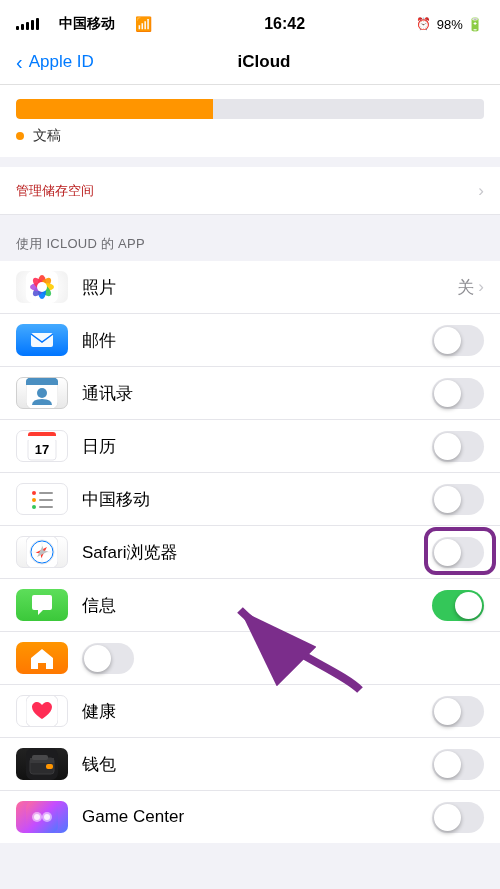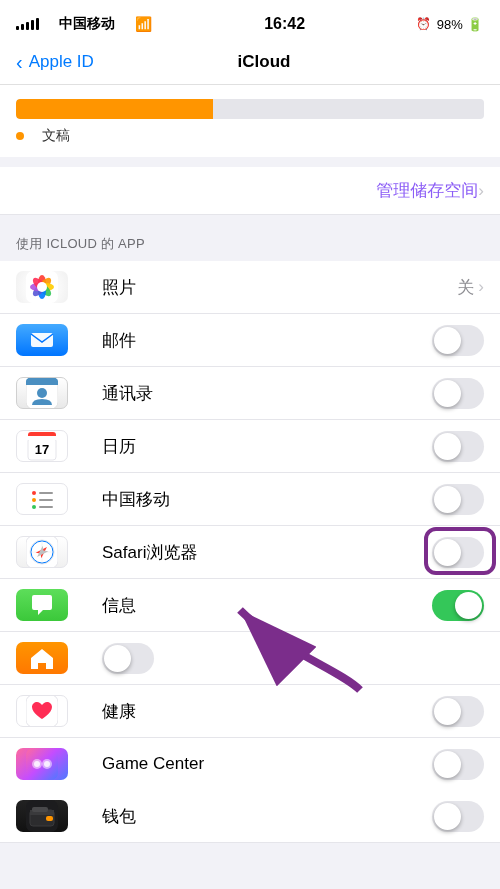--- a/index.html
+++ b/index.html
@@ -91,21 +91,21 @@
       margin-bottom: 8px;
     }
     .storage-bar-fill {
       height: 100%;
       background: #ff9500;
       border-radius: 4px 0 0 4px;
     }
     .storage-legend {
       display: flex;
       align-items: center;
-      gap: 18px;
+      gap: 9px;
       font-size: 14px;
       color: #333;
     }
     .legend-dot {
       width: 8px;
       height: 8px;
       border-radius: 50%;
       background: #ff9500;
       flex-shrink: 0;
     }
@@ -121,23 +121,22 @@
       padding: 12px 16px;
       border-bottom: 1px solid #e5e5ea;
       cursor: pointer;
       min-height: 48px;
     }
     .list-row:first-child {
       border-top: none;
     }
     .list-row-content {
       flex: 1;
-      font-size: 17px;
-      color: #8b5cf6;
-      text-align: right;
+      font-size: 13px;
+      color: #b91c1c;
     }
     .list-row-right {
       display: flex;
       align-items: center;
       gap: 4px;
       color: #8e8e93;
       font-size: 17px;
     }
     .chevron {
       color: #c7c7cc;
@@ -155,21 +154,20 @@
 
     
     .app-row {
       display: flex;
       align-items: center;
       background: #fff;
       padding: 10px 16px;
       border-bottom: 1px solid #e5e5ea;
       min-height: 52px;
       cursor: pointer;
-      gap: 20px;
     }
     .app-icon {
       width: 52px;
       height: 32px;
       border-radius: 7px;
       margin-right: 14px;
       flex-shrink: 0;
       display: flex;
       align-items: center;
       justify-content: center;
@@ -476,20 +474,36 @@
   </div>
 
   <div class="app-row">
     <div class="app-icon icon-health">
       <svg width="32" height="32" viewBox="0 0 32 32">
         <rect width="32" height="32" rx="7" fill="white" stroke="#e5e5ea"></rect>
         <path d="M16 24 C16 24 6 18 6 12 C6 9 8.5 7 11 7 C13 7 15 8.5 16 10 C17 8.5 19 7 21 7 C23.5 7 26 9 26 12 C26 18 16 24 16 24 Z" fill="#ff2d55"></path>
       </svg>
     </div>
     <div class="app-name">健康</div>
+    <div class="app-right">
+      <div class="toggle-off"></div>
+    </div>
+  </div>
+
+  <div class="app-row">
+    <div class="app-icon icon-wallet">
+      <svg width="32" height="32" viewBox="0 0 32 32">
+        <rect width="32" height="32" rx="7" fill="#1c1c1e"></rect>
+        <rect x="4" y="10" width="24" height="16" rx="3" fill="#2c2c2e" stroke="#3a3a3c"></rect>
+        <rect x="4" y="10" width="24" height="5" fill="#3a3a3c"></rect>
+        <rect x="20" y="16" width="7" height="5" rx="2" fill="#ff9500"></rect>
+        <rect x="6" y="7" width="16" height="5" rx="2" fill="#48484a"></rect>
+      </svg>
+    </div>
+    <div class="app-name">钱包</div>
     <div class="app-right">
       <div class="toggle-off"></div>
     </div>
   </div>
 
   <div class="app-row" style="border-bottom: none;">
     <div class="app-icon icon-gamecenter">
       <svg width="32" height="32" viewBox="0 0 32 32">
         <defs>
           <linearGradient id="gcGrad" x1="0" y1="0" x2="1" y2="1">
@@ -504,36 +518,20 @@
         <circle cx="11" cy="16" r="3" fill="white" opacity="0.8"></circle>
         <circle cx="21" cy="16" r="3" fill="white" opacity="0.8"></circle>
       </svg>
     </div>
     <div class="app-name">Game Center</div>
     <div class="app-right">
       <div class="toggle-off"></div>
     </div>
   </div>
 
-  <div class="app-row">
-    <div class="app-icon icon-wallet">
-      <svg width="32" height="32" viewBox="0 0 32 32">
-        <rect width="32" height="32" rx="7" fill="#1c1c1e"></rect>
-        <rect x="4" y="10" width="24" height="16" rx="3" fill="#2c2c2e" stroke="#3a3a3c"></rect>
-        <rect x="4" y="10" width="24" height="5" fill="#3a3a3c"></rect>
-        <rect x="20" y="16" width="7" height="5" rx="2" fill="#ff9500"></rect>
-        <rect x="6" y="7" width="16" height="5" rx="2" fill="#48484a"></rect>
-      </svg>
-    </div>
-    <div class="app-name">钱包</div>
-    <div class="app-right">
-      <div class="toggle-off"></div>
-    </div>
-  </div>
-
 </div>
 
 <div class="highlight-box" style="top: 527px; left: 424px; width: 72px; height: 48px; border-color: #7b2d8b;"></div>
 
 <svg style="position:absolute; top: 580px; left: 200px; width: 200px; height: 130px; pointer-events:none;">
   <defs>
     <marker id="arrowhead" markerWidth="10" markerHeight="7" refX="10" refY="3.5" orient="auto">
       <polygon points="0 0, 10 3.5, 0 7" fill="#7b2d8b"></polygon>
     </marker>
   </defs>

